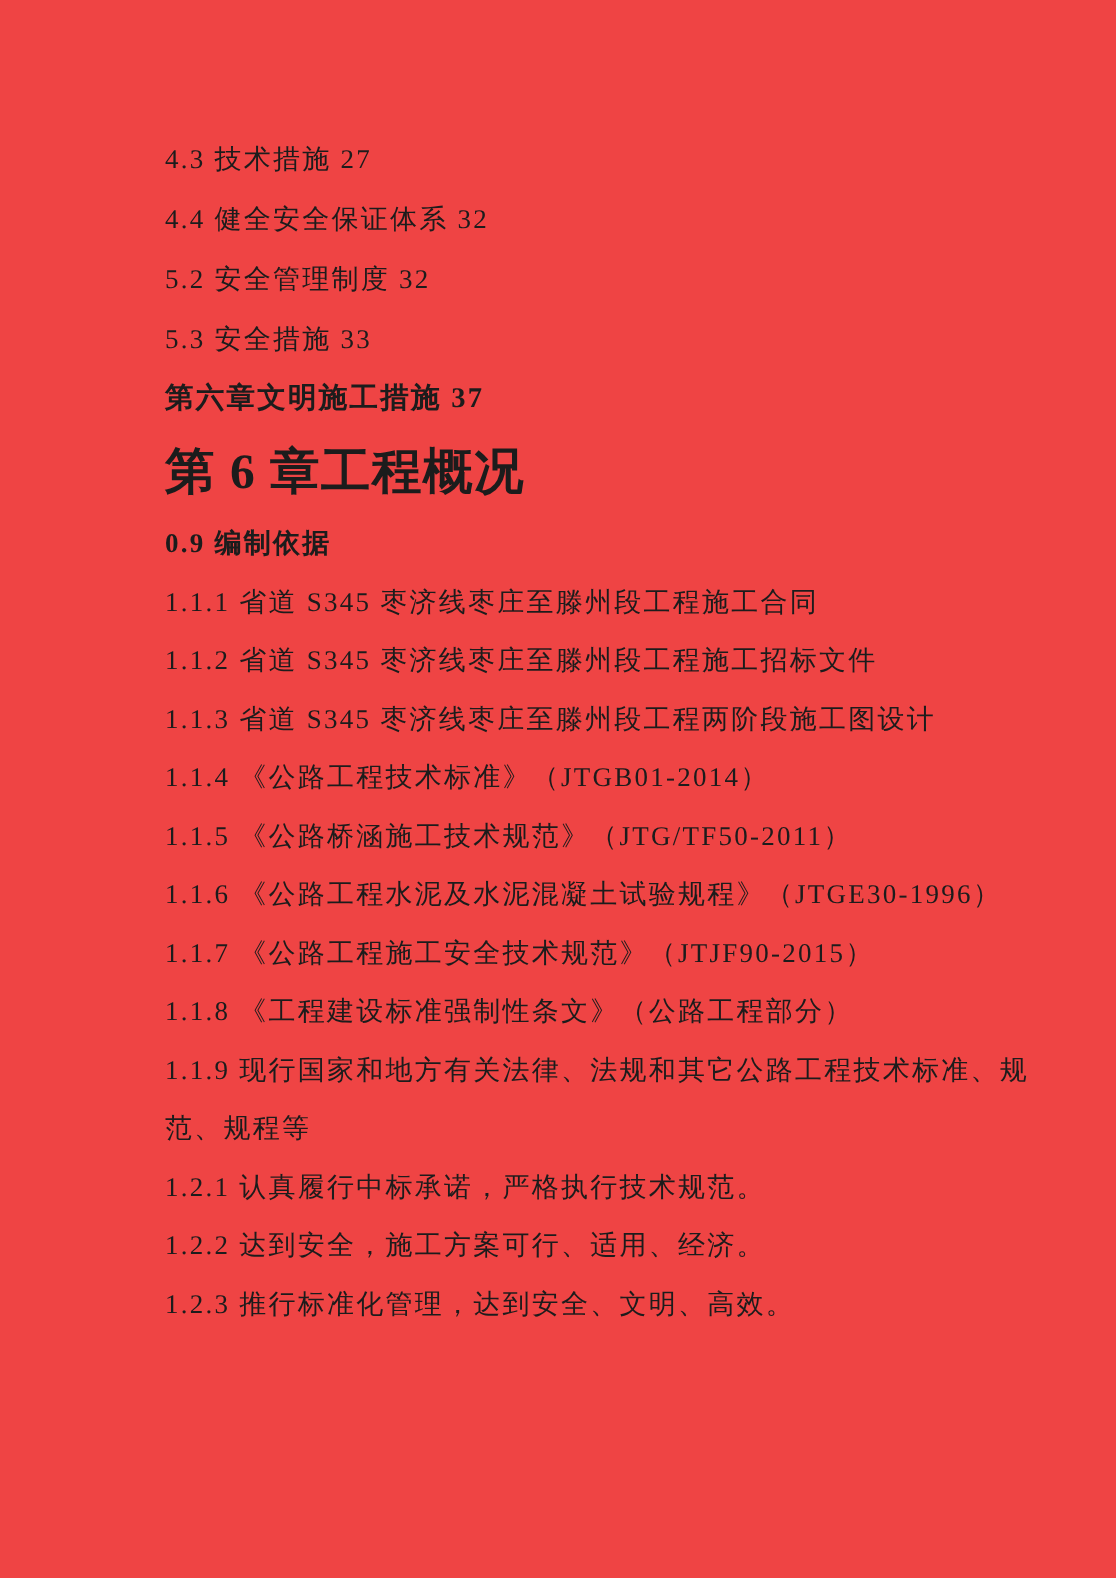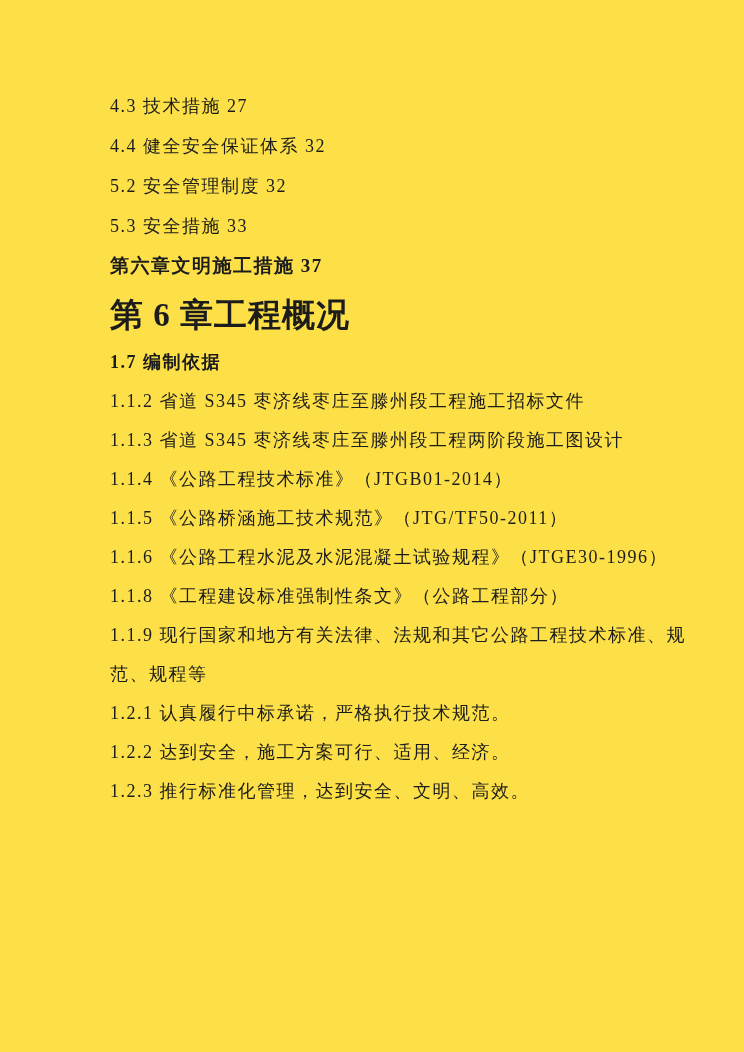--- a/index.html
+++ b/index.html
@@ -4,21 +4,21 @@
 <style>
   html, body {
     margin: 0;
     padding: 0;
     background: #ffffff;
   }
   .page {
     position: relative;
     width: 744px;
     height: 1052px;
-    background: #fde047;
+    background: #ef4444;
     overflow: hidden;
     font-family: "Liberation Serif", serif;
     color: #1c1c1c;
   }
   .content {
     position: absolute;
     left: 110px;
     top: 86px;
     width: 540px;
   }
@@ -69,26 +69,28 @@
   <div class="content">
 
     <p class="toc">4.3 技术措施 27</p>
     <p class="toc">4.4 健全安全保证体系 32</p>
     <p class="toc">5.2 安全管理制度 32</p>
     <p class="toc">5.3 安全措施 33</p>
     <p class="toc-bold">第六章文明施工措施 37</p>
 
     <p class="h1">第 6 章工程概况</p>
 
-    <p class="h2-a">1.7 编制依据</p>
+    <p class="h2-a">0.9 编制依据</p>
+    <p class="para">1.1.1 省道 S345 枣济线枣庄至滕州段工程施工合同</p>
     <p class="para">1.1.2 省道 S345 枣济线枣庄至滕州段工程施工招标文件</p>
     <p class="para">1.1.3 省道 S345 枣济线枣庄至滕州段工程两阶段施工图设计</p>
     <p class="para">1.1.4 《公路工程技术标准》（JTGB01-2014）</p>
     <p class="para">1.1.5 《公路桥涵施工技术规范》（JTG/TF50-2011）</p>
     <p class="para">1.1.6 《公路工程水泥及水泥混凝土试验规程》（JTGE30-1996）</p>
+    <p class="para">1.1.7 《公路工程施工安全技术规范》（JTJF90-2015）</p>
     <p class="para">1.1.8 《工程建设标准强制性条文》（公路工程部分）</p>
     <p class="para">1.1.9 现行国家和地方有关法律、法规和其它公路工程技术标准、规</p>
     <p class="para">范、规程等</p>
 
     <p class="para">1.2.1 认真履行中标承诺，严格执行技术规范。</p>
     <p class="para">1.2.2 达到安全，施工方案可行、适用、经济。</p>
     <p class="para">1.2.3 推行标准化管理，达到安全、文明、高效。</p>
 
   </div>
 </div>

